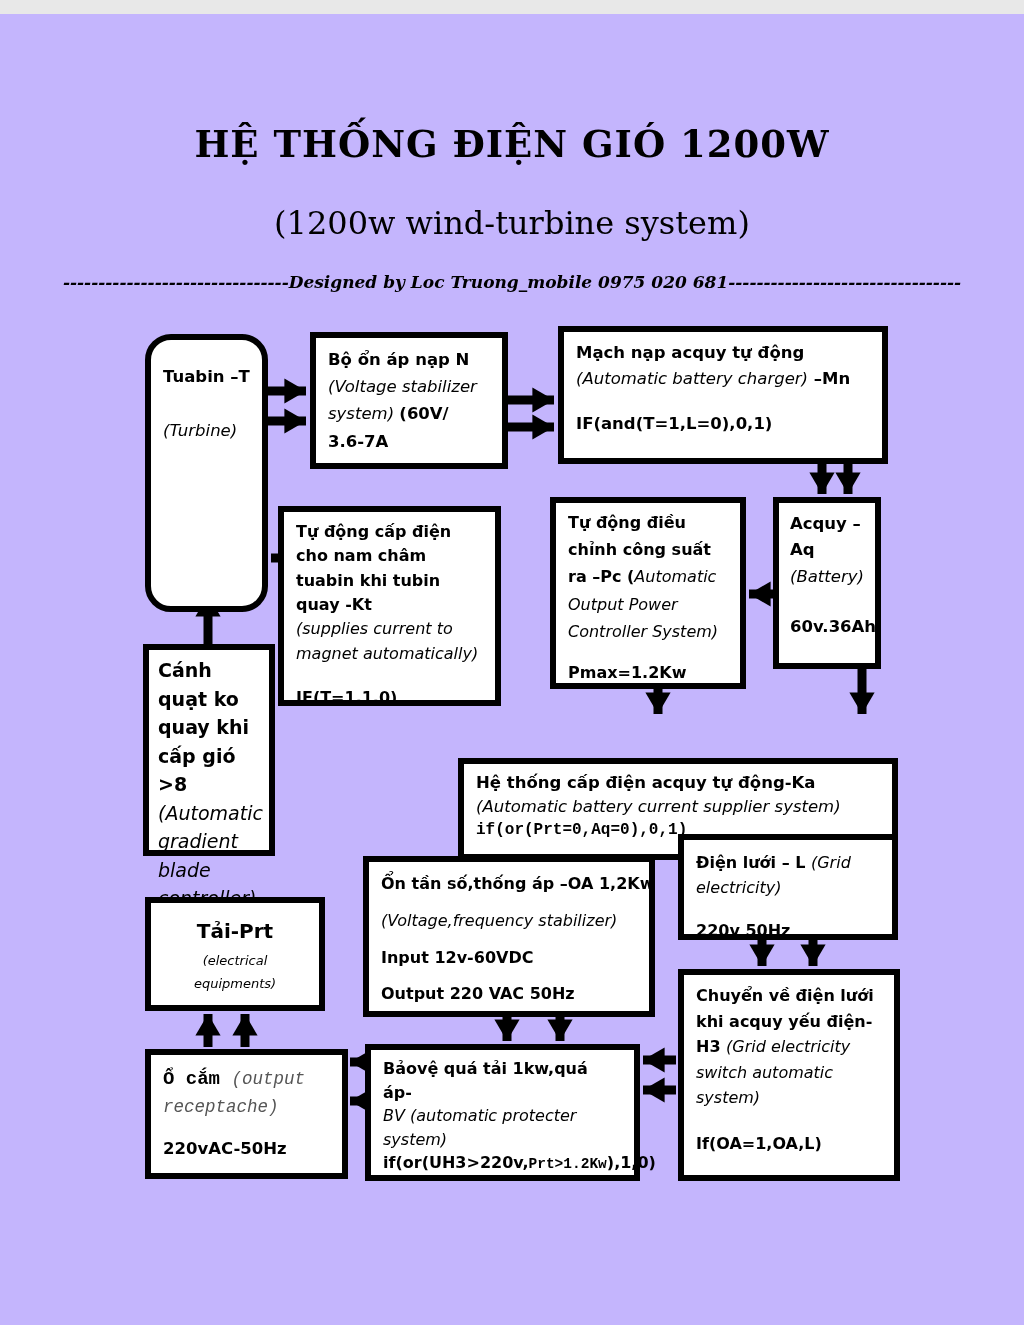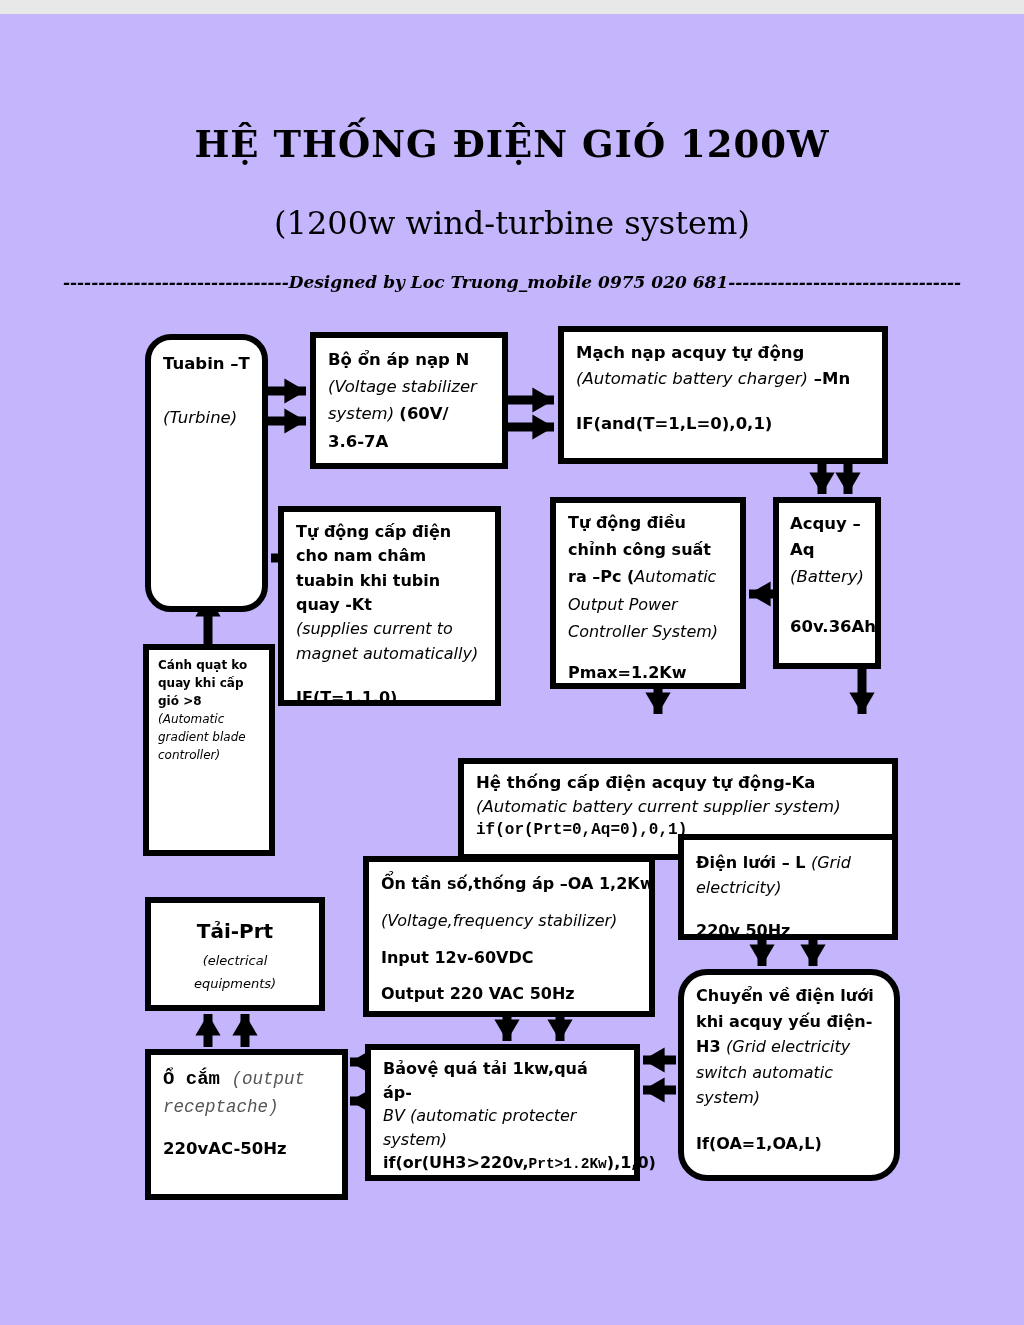--- a/index.html
+++ b/index.html
@@ -18,36 +18,36 @@
   }
   .box p { margin:0; }
   .b { font-weight:bold; }
   .i { font-style:italic; }
   .blk { display:block; }
   .gap14 { margin-top:14px !important; }
   .gap18 { margin-top:18px !important; }
   .gap20 { margin-top:20px !important; }
   .gap24 { margin-top:24px !important; }
   .gap28 { margin-top:28px !important; }
-  #box-turbine    { left:145px; top:320px; width:123px; height:278px; padding-top:11px;border-radius:26px; }
+  #box-turbine    { left:145px; top:320px; width:123px; height:278px; padding-top:24px;border-radius:26px; }
   #box-stabilizer { left:310px; top:318px; width:198px; height:137px; line-height:1.65; }
   #box-charger    { left:558px; top:312px; width:330px; height:138px; line-height:1.6; }
   #box-kt         { left:278px; top:492px; width:223px; height:200px; font-size:16px; line-height:1.52; padding-right:8px; }
   #box-pc         { left:550px; top:483px; width:196px; height:192px; font-size:16px; line-height:1.7; padding-top:6px; }
   #box-battery    { left:773px; top:483px; width:108px; height:172px; line-height:1.6; padding-left:11px; padding-right:4px; }
-  #box-blade      { left:143px; top:630px; width:132px; height:212px; font-size:12px; line-height:1.5; padding:6px 4px 6px 9px; }
+  #box-blade      { left:143px; top:630px; width:132px; height:212px; font-size:19px; line-height:1.5; padding:6px 4px 6px 9px; }
   #box-ka         { left:458px; top:744px; width:440px; height:102px; padding-top:7px; line-height:1.45; }
   #box-oa         { left:363px; top:842px; width:292px; height:161px; font-size:16px; padding-top:10px; }
   #box-oa p       { margin-bottom:12px; }
   #box-grid       { left:678px; top:820px; width:220px; height:106px; font-size:16px; padding-top:11px; }
-  #box-h3         { left:678px; top:955px; width:222px; height:212px; font-size:16px; line-height:1.6;border-radius:29px; }
+  #box-h3         { left:678px; top:955px; width:222px; height:212px; font-size:16px; line-height:1.6; }
   #box-load       { left:145px; top:883px; width:180px; height:114px; text-align:center; padding-top:10px; line-height:1.8; }
   #box-load .ttl  { font-size:20px; }
   #box-load .sub  { font-size:13px; }
-  #box-socket     { left:145px; top:1035px; width:203px; height:151px; padding-top:10px; }
+  #box-socket     { left:145px; top:1035px; width:203px; height:130px; padding-top:10px; }
   #box-socket .mb { font-family:"Liberation Mono","DejaVu Sans Mono",monospace; font-weight:bold; font-size:19px; }
   #box-socket .mi { font-family:"Liberation Mono","DejaVu Sans Mono",monospace; font-style:italic; font-size:17.5px; color:#555; }
   #box-bv         { left:365px; top:1030px; width:275px; height:137px; font-size:16px; line-height:1.47; padding-top:7px; }
   #box-bv .monof  { font-family:"Liberation Mono","DejaVu Sans Mono",monospace; font-weight:bold; font-size:14.5px; }
   #box-ka .monof  { font-family:"Liberation Mono","DejaVu Sans Mono",monospace; font-weight:bold; font-size:16px; }
   #arrows { position:absolute; left:0; top:0; pointer-events:none; }
 </style>
 </head>
 <body>
 

